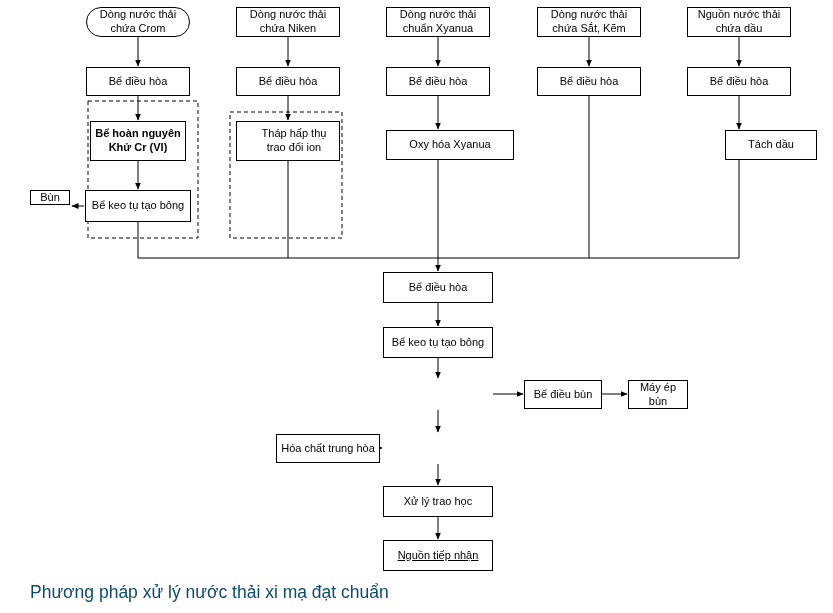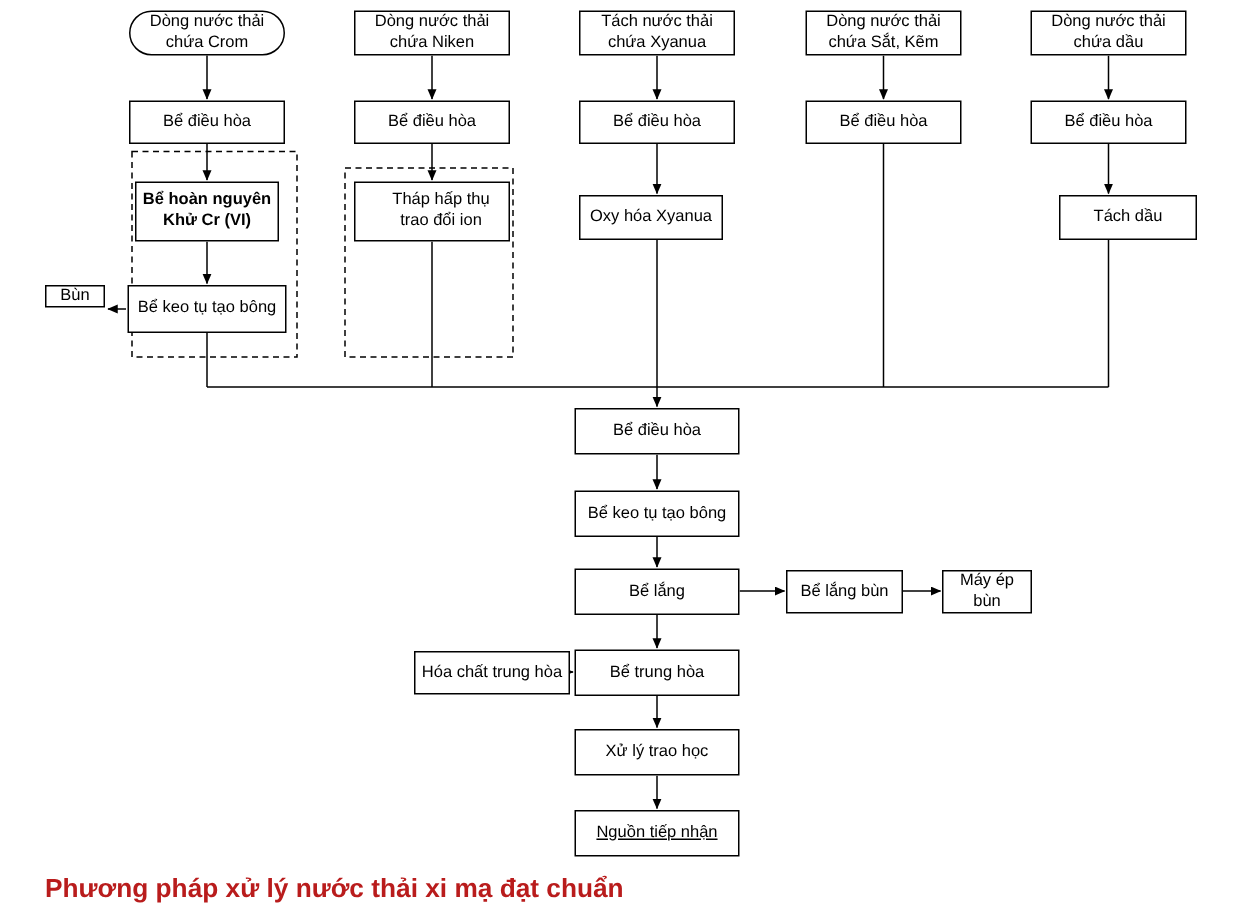--- a/index.html
+++ b/index.html
@@ -40,22 +40,22 @@
   .p-src3 { left: 386px; top: 7px;  width: 104px; height: 30px; }
   .p-src4 { left: 537px; top: 7px;  width: 104px; height: 30px; }
   .p-src5 { left: 687px; top: 7px;  width: 104px; height: 30px; }
   .p-eq1  { left: 86px;  top: 67px; width: 104px; height: 29px; }
   .p-eq2  { left: 236px; top: 67px; width: 104px; height: 29px; }
   .p-eq3  { left: 386px; top: 67px; width: 104px; height: 29px; }
   .p-eq4  { left: 537px; top: 67px; width: 104px; height: 29px; }
   .p-eq5  { left: 687px; top: 67px; width: 104px; height: 29px; }
   .p-hoan { left: 90px;  top: 121px; width: 96px;  height: 40px; font-weight: bold; }
   .p-thap { left: 236px; top: 121px; width: 104px; height: 40px; padding-left: 16px; }
-  .p-oxy  { left: 386px; top: 130px; width: 96px; height: 30px; }
-  .p-tach { left: 706px; top: 130px; width: 92px; height: 30px; }
+  .p-oxy  { left: 386px; top: 130px; width: 128px; height: 30px; }
+  .p-tach { left: 725px; top: 130px; width: 92px; height: 30px; }
   .p-keo1 { left: 85px;  top: 190px; width: 106px; height: 32px; }
   .p-bun  { left: 30px;  top: 190px; width: 40px;  height: 15px; }
   .p-eqm  { left: 383px; top: 272px; width: 110px; height: 31px; }
   .p-keom { left: 383px; top: 327px; width: 110px; height: 31px; }
   .p-lang { left: 383px; top: 379px; width: 110px; height: 31px; }
   .p-cbun { left: 524px; top: 380px; width: 78px;  height: 29px; }
   .p-epbun{ left: 628px; top: 380px; width: 60px;  height: 29px; }
   .p-hchat{ left: 253px; top: 434px; width: 104px; height: 29px; margin-left: 23px; }
   .p-thoa { left: 383px; top: 433px; width: 110px; height: 31px; }
   .p-shoc { left: 383px; top: 486px; width: 110px; height: 31px; }
@@ -111,41 +111,39 @@
 
       <line x1="493" y1="394" x2="523" y2="394" marker-end="url(#arr)"></line>
       <line x1="602" y1="394" x2="627" y2="394" marker-end="url(#arr)"></line>
 
       <line x1="357" y1="448" x2="382" y2="448" marker-end="url(#arr)"></line>
     </g>
   </svg>
 
   <div class="node p-src1">Dòng nước thải chứa Crom</div>
   <div class="node p-src2">Dòng nước thải chứa Niken</div>
-  <div class="node p-src3">Tách nước thải chứa Xyanua</div>
+  <div class="node p-src3">Dòng nước thải chuẩn Xyanua</div>
   <div class="node p-src4">Dòng nước thải chứa Sắt, Kẽm</div>
-  <div class="node p-src5">Dòng nước thải chứa dầu</div>
+  <div class="node p-src5">Nguồn nước thải chứa dầu</div>
 
   <div class="node p-eq1">Bể điều hòa</div>
   <div class="node p-eq2">Bể điều hòa</div>
   <div class="node p-eq3">Bể điều hòa</div>
   <div class="node p-eq4">Bể điều hòa</div>
   <div class="node p-eq5">Bể điều hòa</div>
 
   <div class="node p-hoan">Bể hoàn nguyên Khử Cr (VI)</div>
   <div class="node p-thap">Tháp hấp thụ trao đổi ion</div>
   <div class="node p-oxy">Oxy hóa Xyanua</div>
   <div class="node p-tach">Tách dầu</div>
   <div class="node p-keo1">Bể keo tụ tạo bông</div>
   <div class="node p-bun">Bùn</div>
 
   <div class="node p-eqm">Bể điều hòa</div>
   <div class="node p-keom">Bể keo tụ tạo bông</div>
-  <div class="node p-lang">Bể lắng</div>
-  <div class="node p-cbun">Bể lắng bùn</div>
+  <div class="node p-cbun">Bể điều bùn</div>
   <div class="node p-epbun">Máy ép bùn</div>
   <div class="node p-hchat">Hóa chất trung hòa</div>
-  <div class="node p-thoa">Bể trung hòa</div>
   <div class="node p-shoc">Xử lý trao học</div>
   <div class="node p-tnhan">Nguồn tiếp nhận</div>
 
-  <div class="caption" style="color: #b91c1c; font-weight: bold;">Phương pháp xử lý nước thải xi mạ đạt chuẩn</div>
+  <div class="caption" style="color: #0c4a6e;">Phương pháp xử lý nước thải xi mạ đạt chuẩn</div>
 </div>
 
 </body></html>

